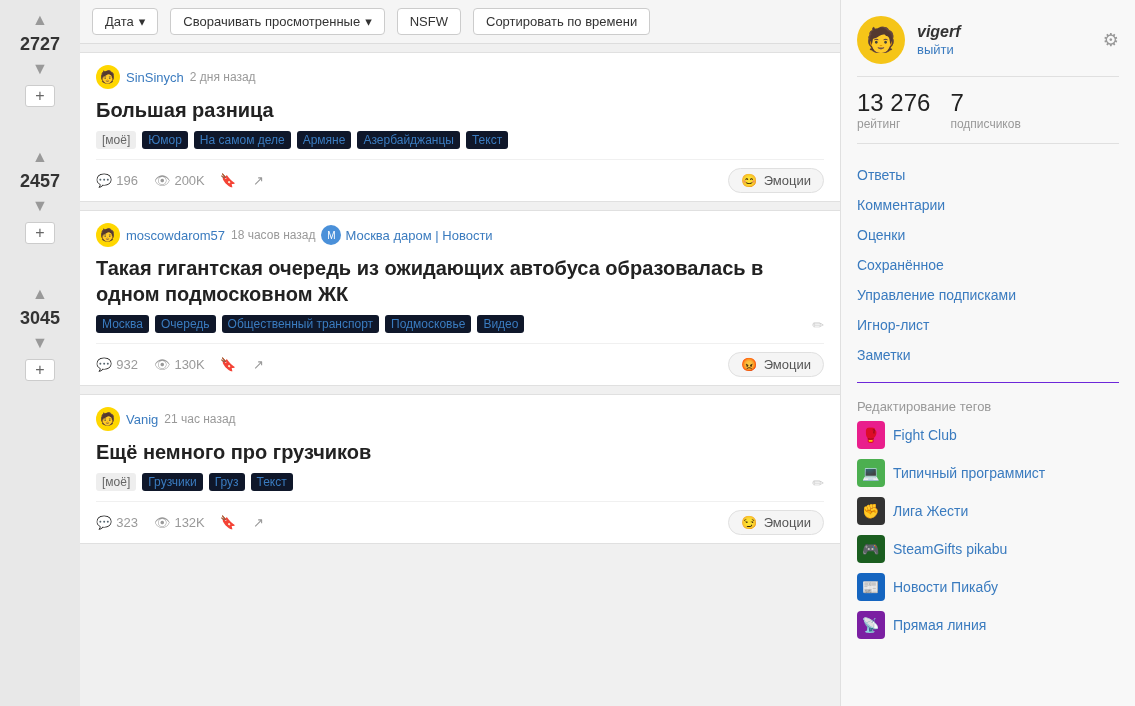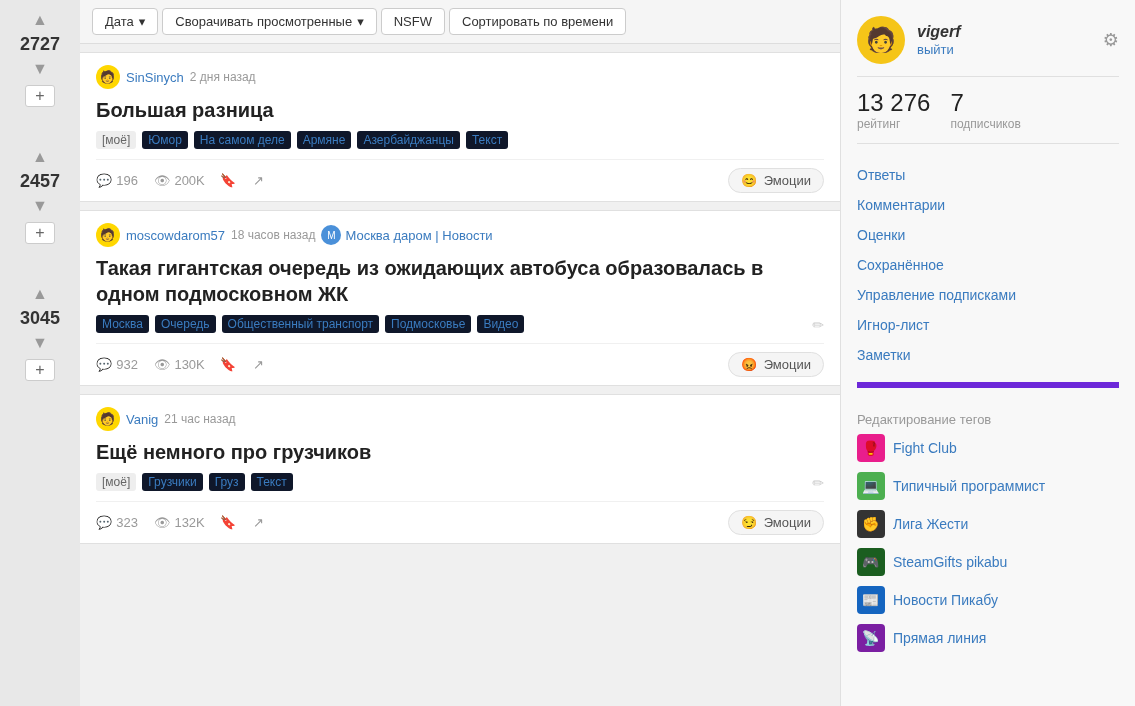--- a/index.html
+++ b/index.html
@@ -64,21 +64,21 @@
     .main-content {
       flex: 1;
       display: flex;
       flex-direction: column;
     }
     .toolbar {
       background: #f5f5f5;
       padding: 8px 12px;
       display: flex;
       align-items: center;
-      gap: 4px;
+      gap: 12px;
       border-bottom: 1px solid #ddd;
     }
     .toolbar-btn {
       background: #fff;
       border: 1px solid #ccc;
       border-radius: 4px;
       padding: 5px 12px;
       cursor: pointer;
       font-size: 13px;
       color: #333;
@@ -258,23 +258,23 @@
       font-size: 24px;
       font-weight: normal;
       color: #222;
     }
     .stat-label {
       font-size: 12px;
       color: #999;
     }
     .menu-list {
       list-style: none;
-      margin-bottom: 24px;
+      margin-bottom: 16px;
       padding-bottom: 12px;
-      border-bottom: 6px solid #6d28d9;
+      border-bottom: 1px solid #6d28d9;
     }
     .menu-item {
       padding: 7px 0;
       color: #3a7bbf;
       font-size: 14px;
       cursor: pointer;
       border-radius: 3px;
     }
     .section-title {
       font-size: 13px;

